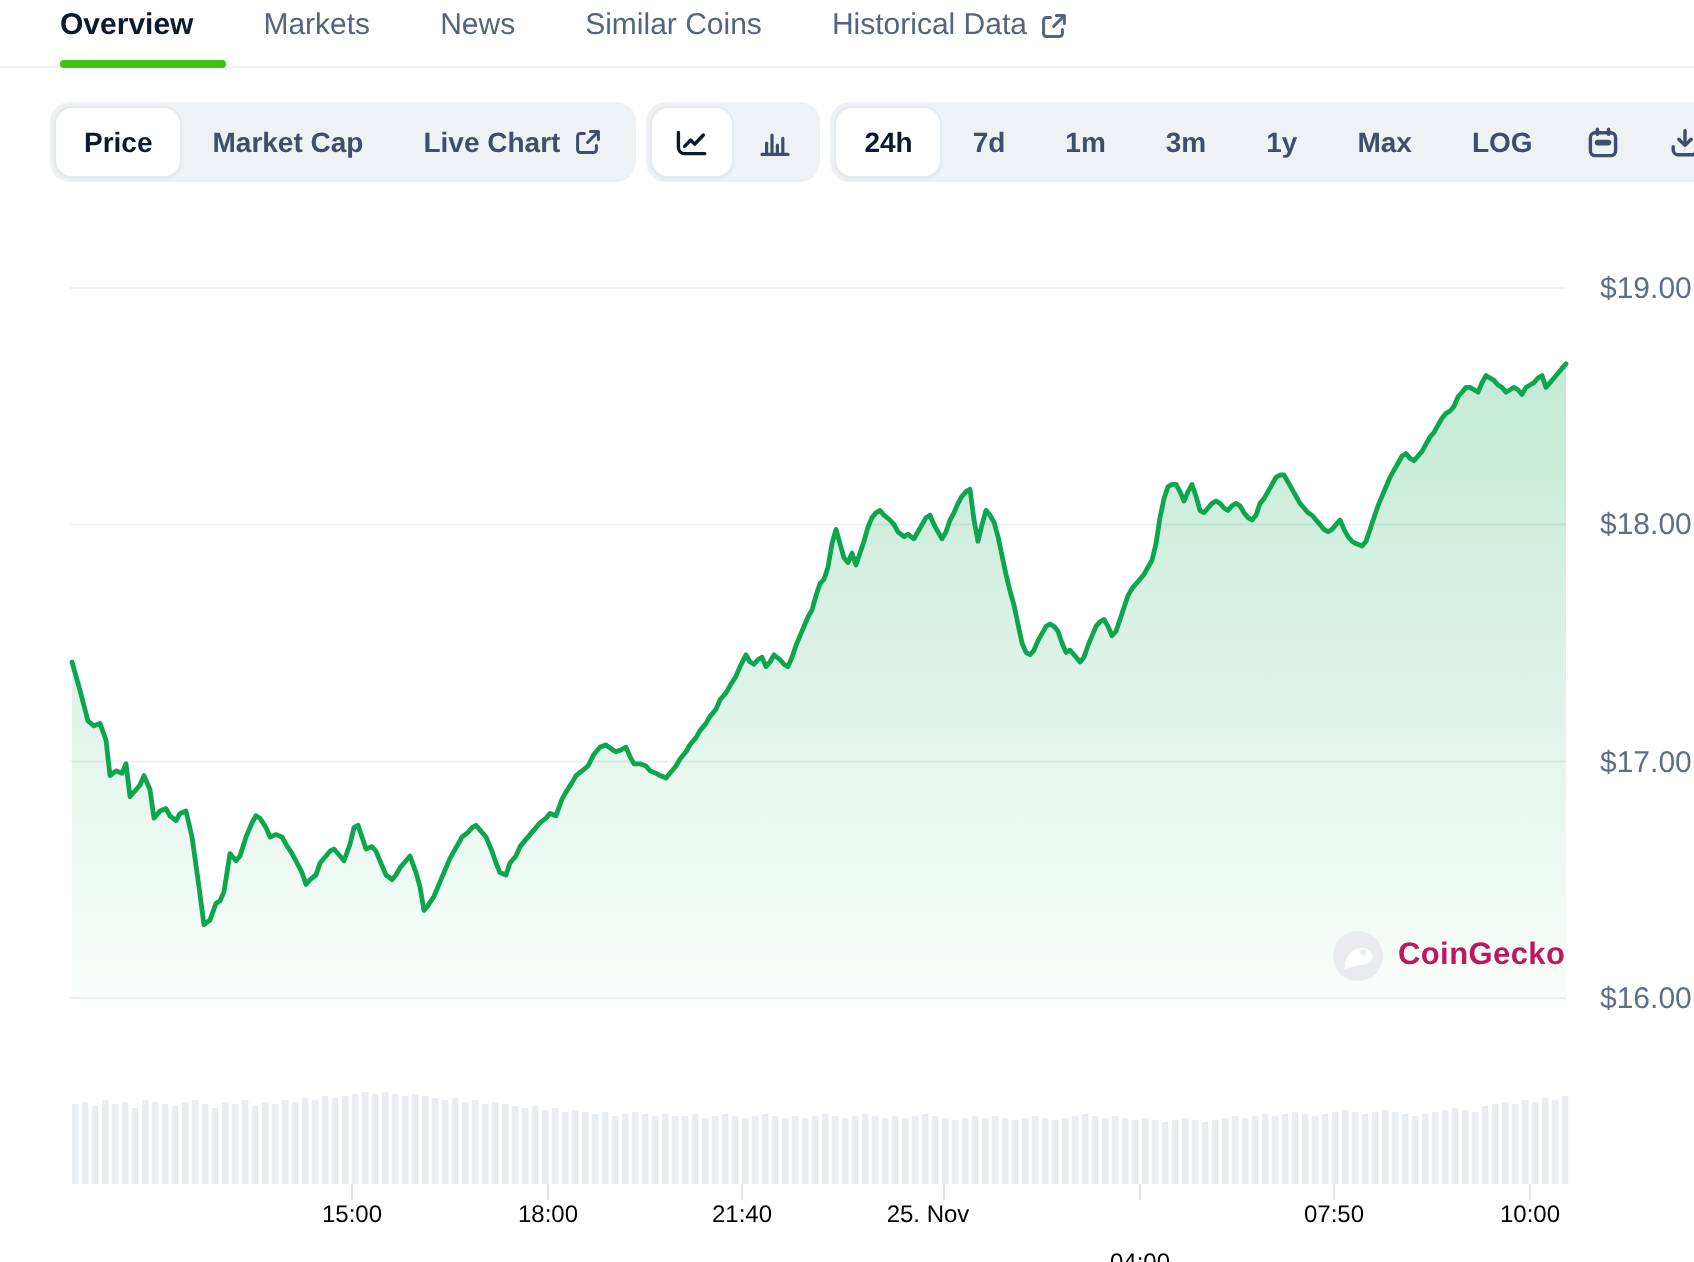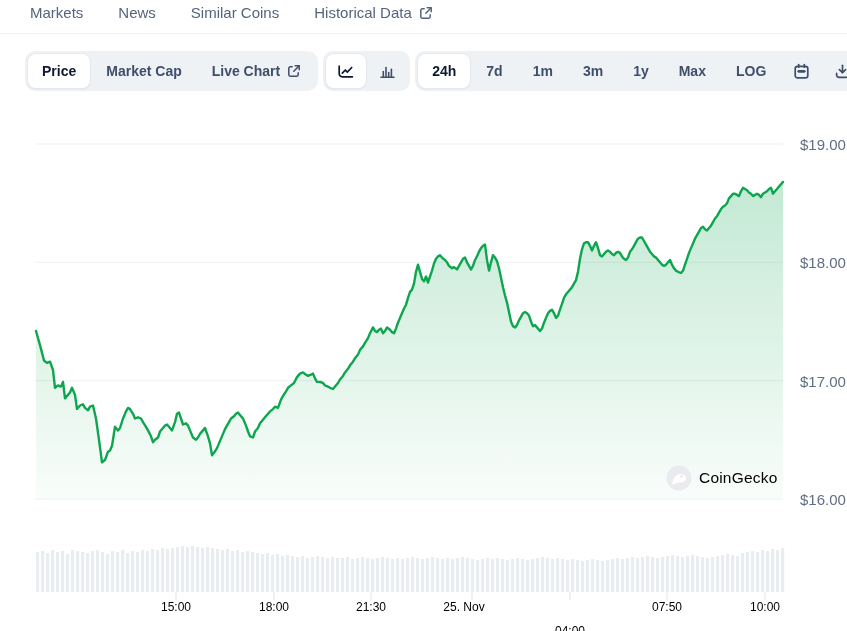--- a/index.html
+++ b/index.html
@@ -25,21 +25,21 @@
   .seg.active{background:#fff;color:var(--ink);font-weight:700;
        box-shadow:0 0 0 1px #e4e9ef,0 1px 2px rgba(16,24,40,.10)}
   .seg.iconbtn{padding:0 11px}
   .group.range{flex:1;justify-content:space-between;padding-right:8px}
   
   #chart-svg{position:absolute;inset:0;z-index:1}
   .ylabel{position:absolute;left:800px;font-size:15px;color:#5f6e87;white-space:nowrap}
   #ylabels,#xlabels{position:absolute;inset:0;z-index:2;pointer-events:none}
   .xlabel{position:absolute;top:600px;transform:translateX(-50%);font-size:12px;color:#000000;white-space:nowrap}
   .watermark{position:absolute;left:666px;top:465px;display:flex;align-items:center;gap:7px;z-index:2}
-  .watermark span{font-size:15.5px;font-weight:400;color:#000000;letter-spacing:.2px}
+  .watermark span{font-size:15.5px;font-weight:700;color:#be185d;letter-spacing:.2px}
 </style>
 </head>
 <body>
 
 <svg id="chart-svg" width="847" height="631" viewBox="0 0 847 631">
   <defs>
     <linearGradient id="fillGrad" gradientUnits="userSpaceOnUse" x1="0" y1="150" x2="0" y2="505">
       <stop offset="0" stop-color="#0da64f" stop-opacity="0.27"></stop>
       <stop offset="1" stop-color="#0da64f" stop-opacity="0.02"></stop>
     </linearGradient>
@@ -210,37 +210,40 @@
   </svg>
 <div id="ylabels">
     <div class="ylabel" style="top: 136px;">$19.00</div>
     <div class="ylabel" style="top: 254.333px;">$18.00</div>
     <div class="ylabel" style="top: 372.667px;">$17.00</div>
     <div class="ylabel" style="top: 491px;">$16.00</div>
   </div>
 <div id="xlabels">
     <div class="xlabel" style="left: 176px;">15:00</div>
     <div class="xlabel" style="left: 274px;">18:00</div>
-    <div class="xlabel" style="left: 371px;">21:30</div>
+    <div class="xlabel" style="left: 371px;">21:40</div>
     <div class="xlabel" style="left: 464px;">25. Nov</div>
     <div class="xlabel" style="left: 570px; margin-top: 24px;">04:00</div>
     <div class="xlabel" style="left: 667px;">07:50</div>
     <div class="xlabel" style="left: 765px;">10:00</div>
   </div>
 
 <div class="watermark">
   <svg width="26" height="26" viewBox="0 0 26 26">
     <circle cx="13" cy="13" r="12.5" fill="#e9ebee"></circle>
     <path d="M6.2 19.5c.3-6.5 4.2-10.6 8.6-10.6 3.2 0 5.4 2 5.4 4.3 0 2.1-1.7 3.6-3.9 3.9-3.1.5-6.8 1.5-10.1 2.4z" fill="#ffffff"></path>
     <circle cx="15.6" cy="11.2" r="1.4" fill="#e9ebee"></circle>
   </svg>
   <span>CoinGecko</span>
 </div>
 
 <nav class="tabs">
+  <div class="tab active">
+    <span>Overview</span>
+  </div>
   <div class="tab">
     <span>Markets</span>
   </div>
   <div class="tab">
     <span>News</span>
   </div>
   <div class="tab">
     <span>Similar Coins</span>
   </div>
   <div class="tab">

